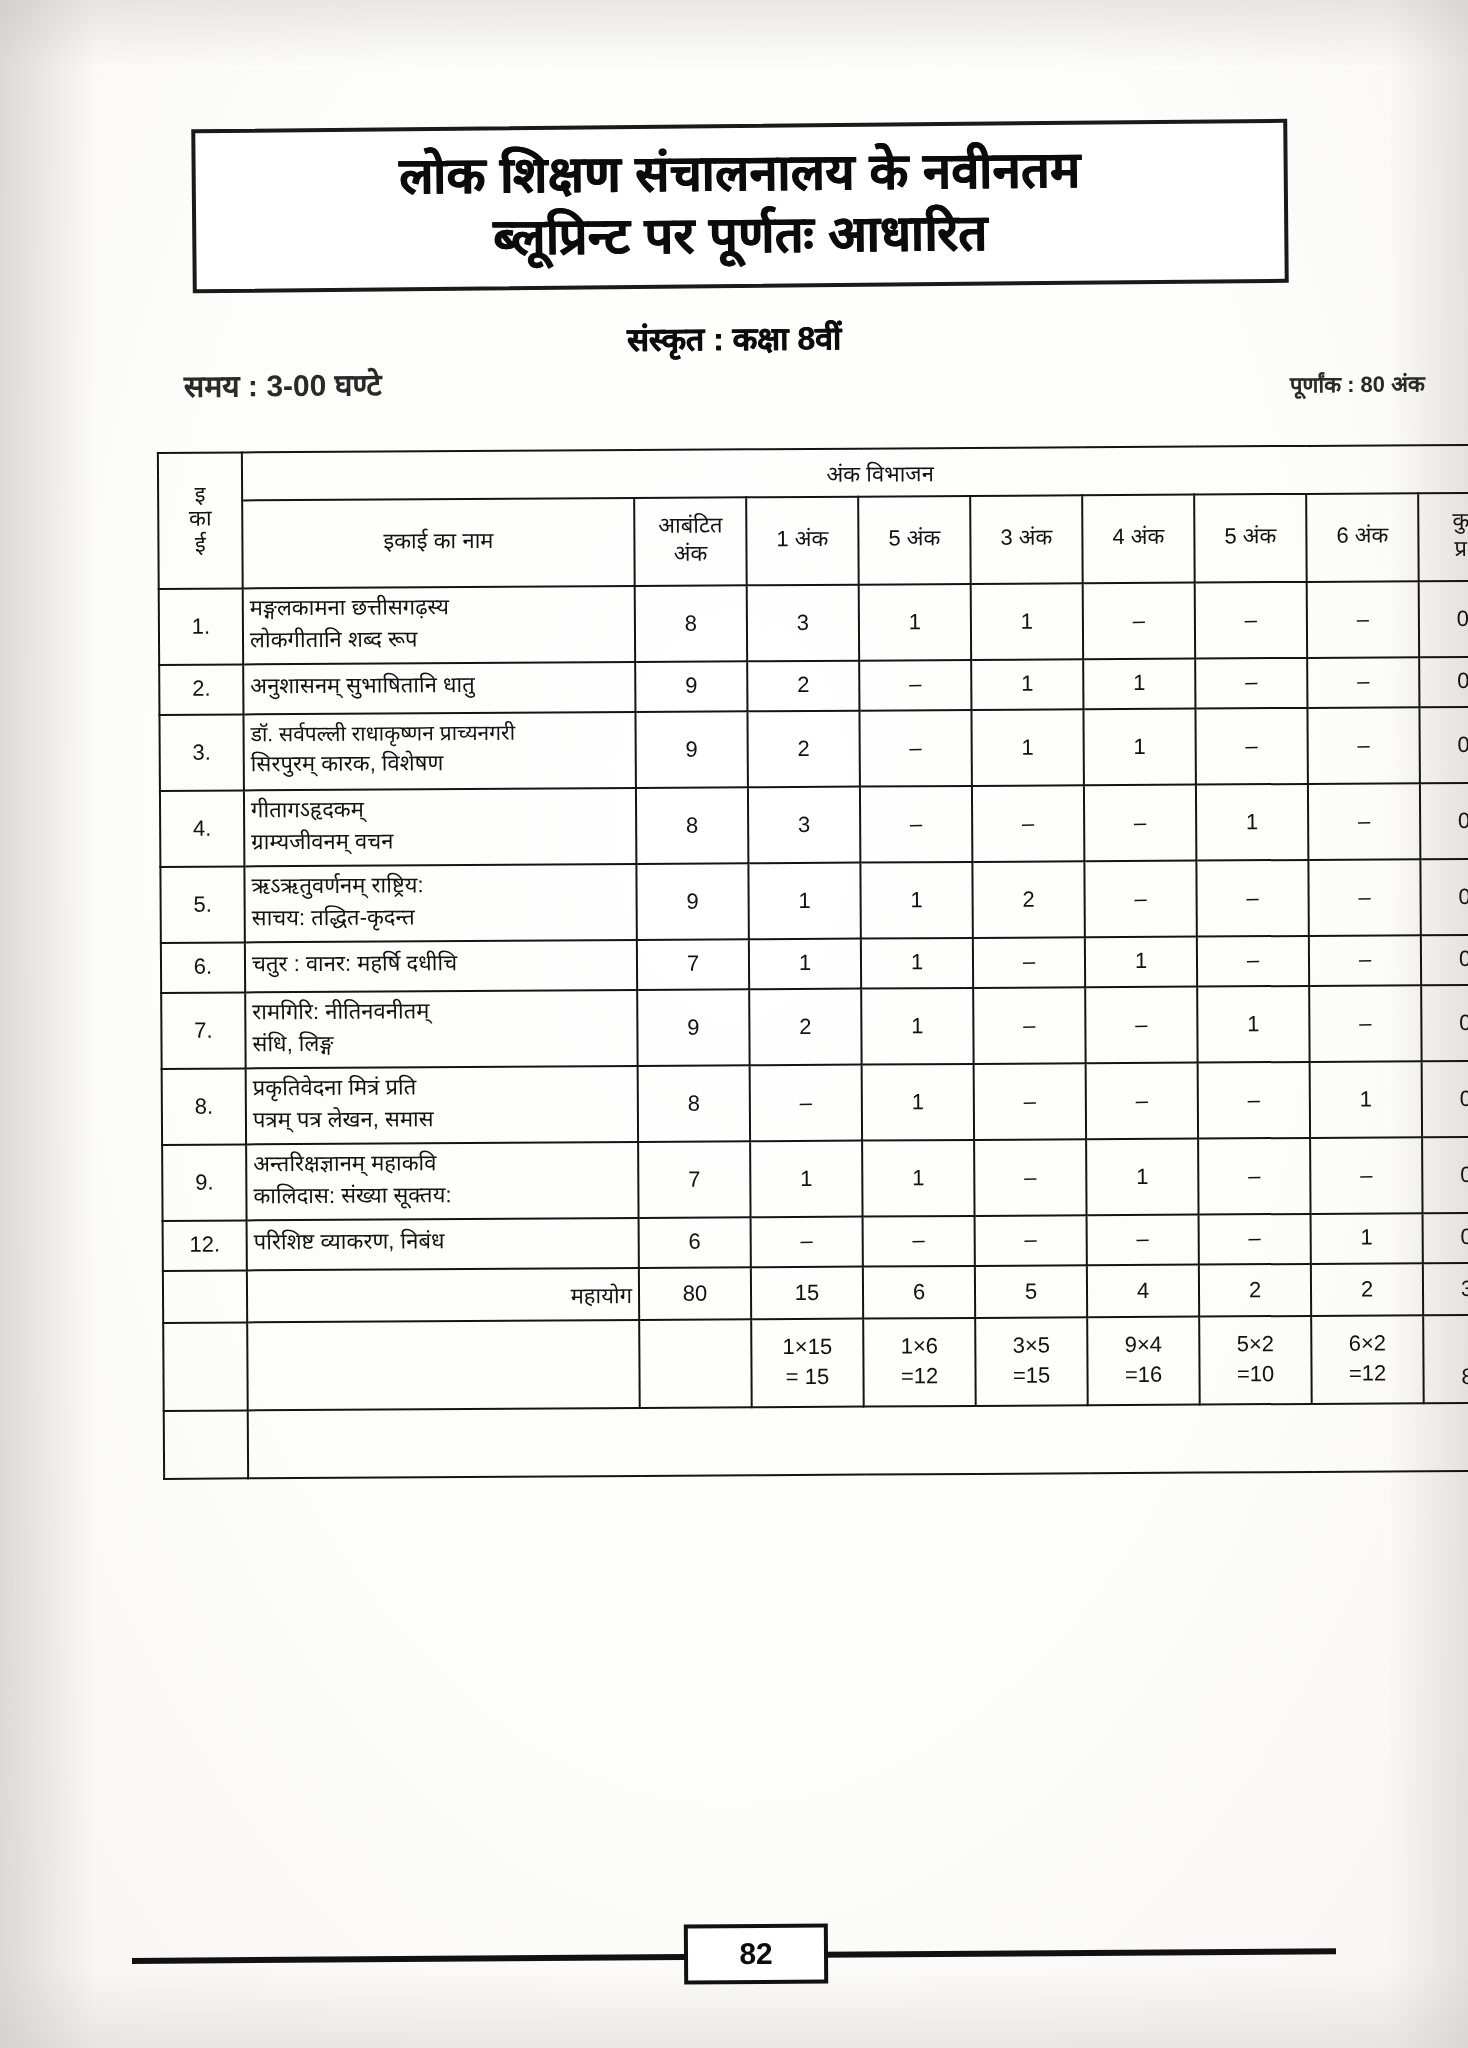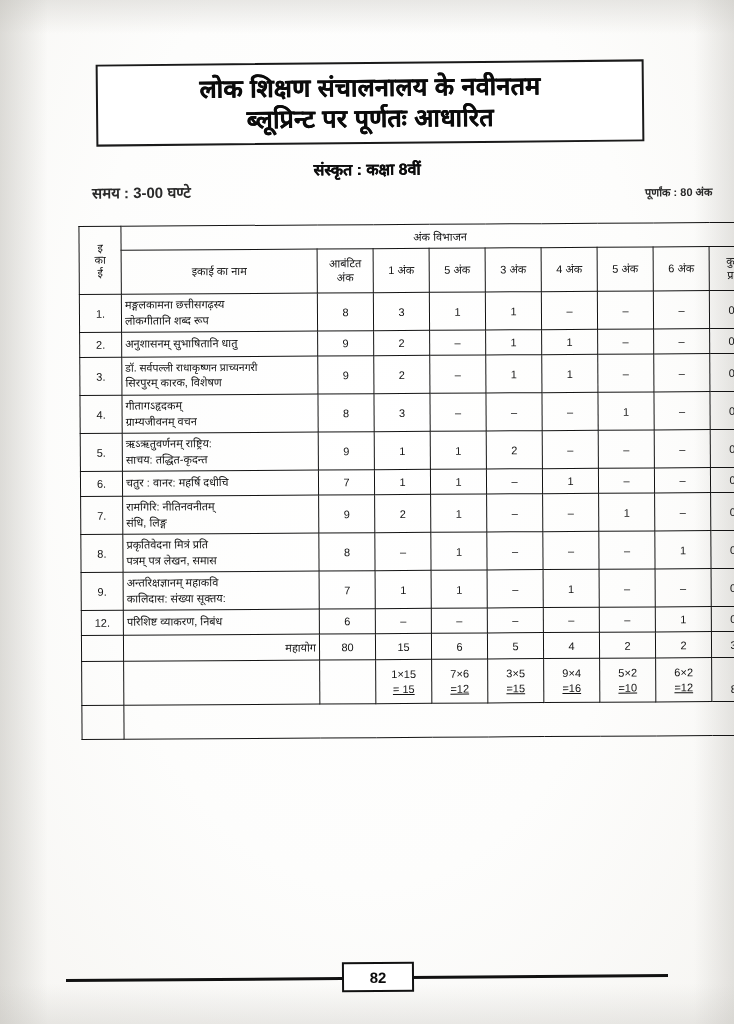--- a/index.html
+++ b/index.html
@@ -185,21 +185,21 @@
     font-size: 12px;
   }
   .calc-row td {
     font-weight: bold;
     font-size: 10.5px;
     height: 44px;
     line-height: 1.35;
     text-align: center;
   }
   .calc-row .calc-a { display: block; }
-  .calc-row .calc-b { display: block; text-decoration: underline; }
+  .calc-row .calc-b { display: block; }
 
   .tail-row td { height: 34px; }
 
   
   .footer-rule-left {
     position: absolute;
     left: 66px;
     top: 978px;
     width: 276px;
     height: 3px;
@@ -469,21 +469,21 @@
 
         <tr class="calc-row">
           <td class="c-sn"></td>
           <td class="c-unit"></td>
           <td class="c-alloc"></td>
           <td class="c-m">
             <span class="calc-a">1×15</span>
             <span class="calc-b">= 15</span>
           </td>
           <td class="c-m">
-            <span class="calc-a">7×6</span>
+            <span class="calc-a">1×6</span>
             <span class="calc-b">=12</span>
           </td>
           <td class="c-m">
             <span class="calc-a">3×5</span>
             <span class="calc-b">=15</span>
           </td>
           <td class="c-m">
             <span class="calc-a">9×4</span>
             <span class="calc-b">=16</span>
           </td>

